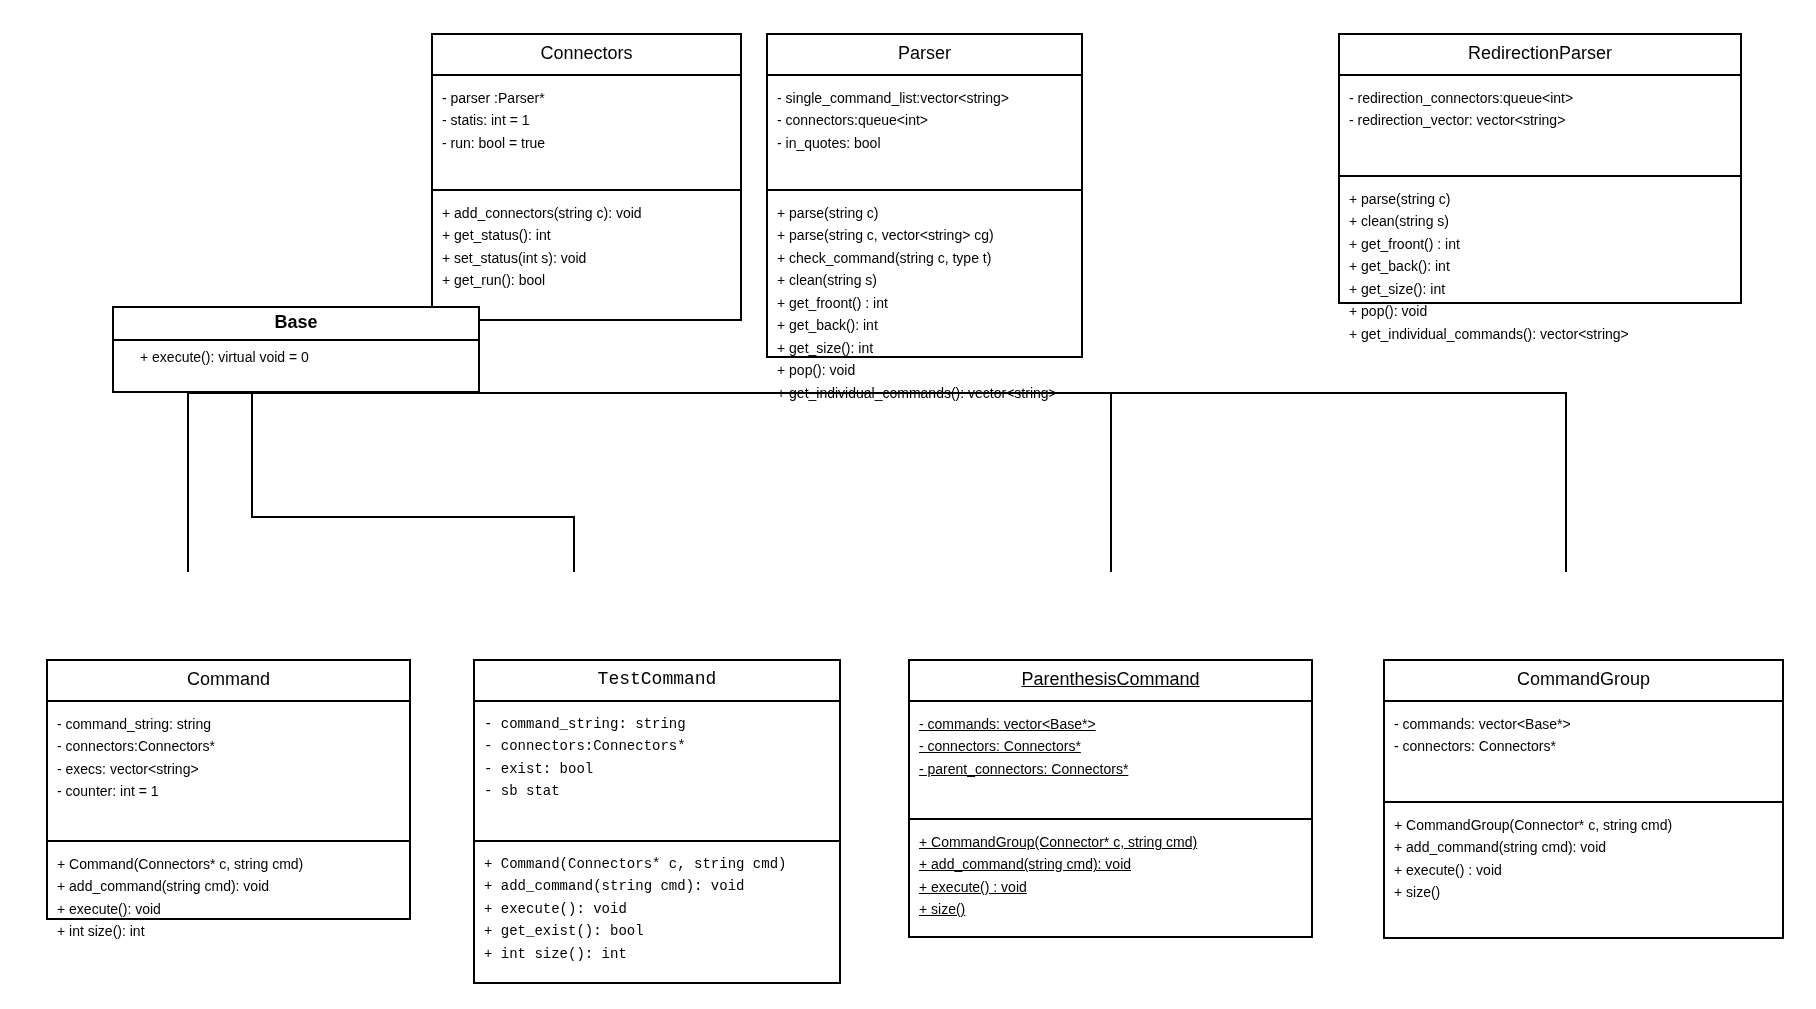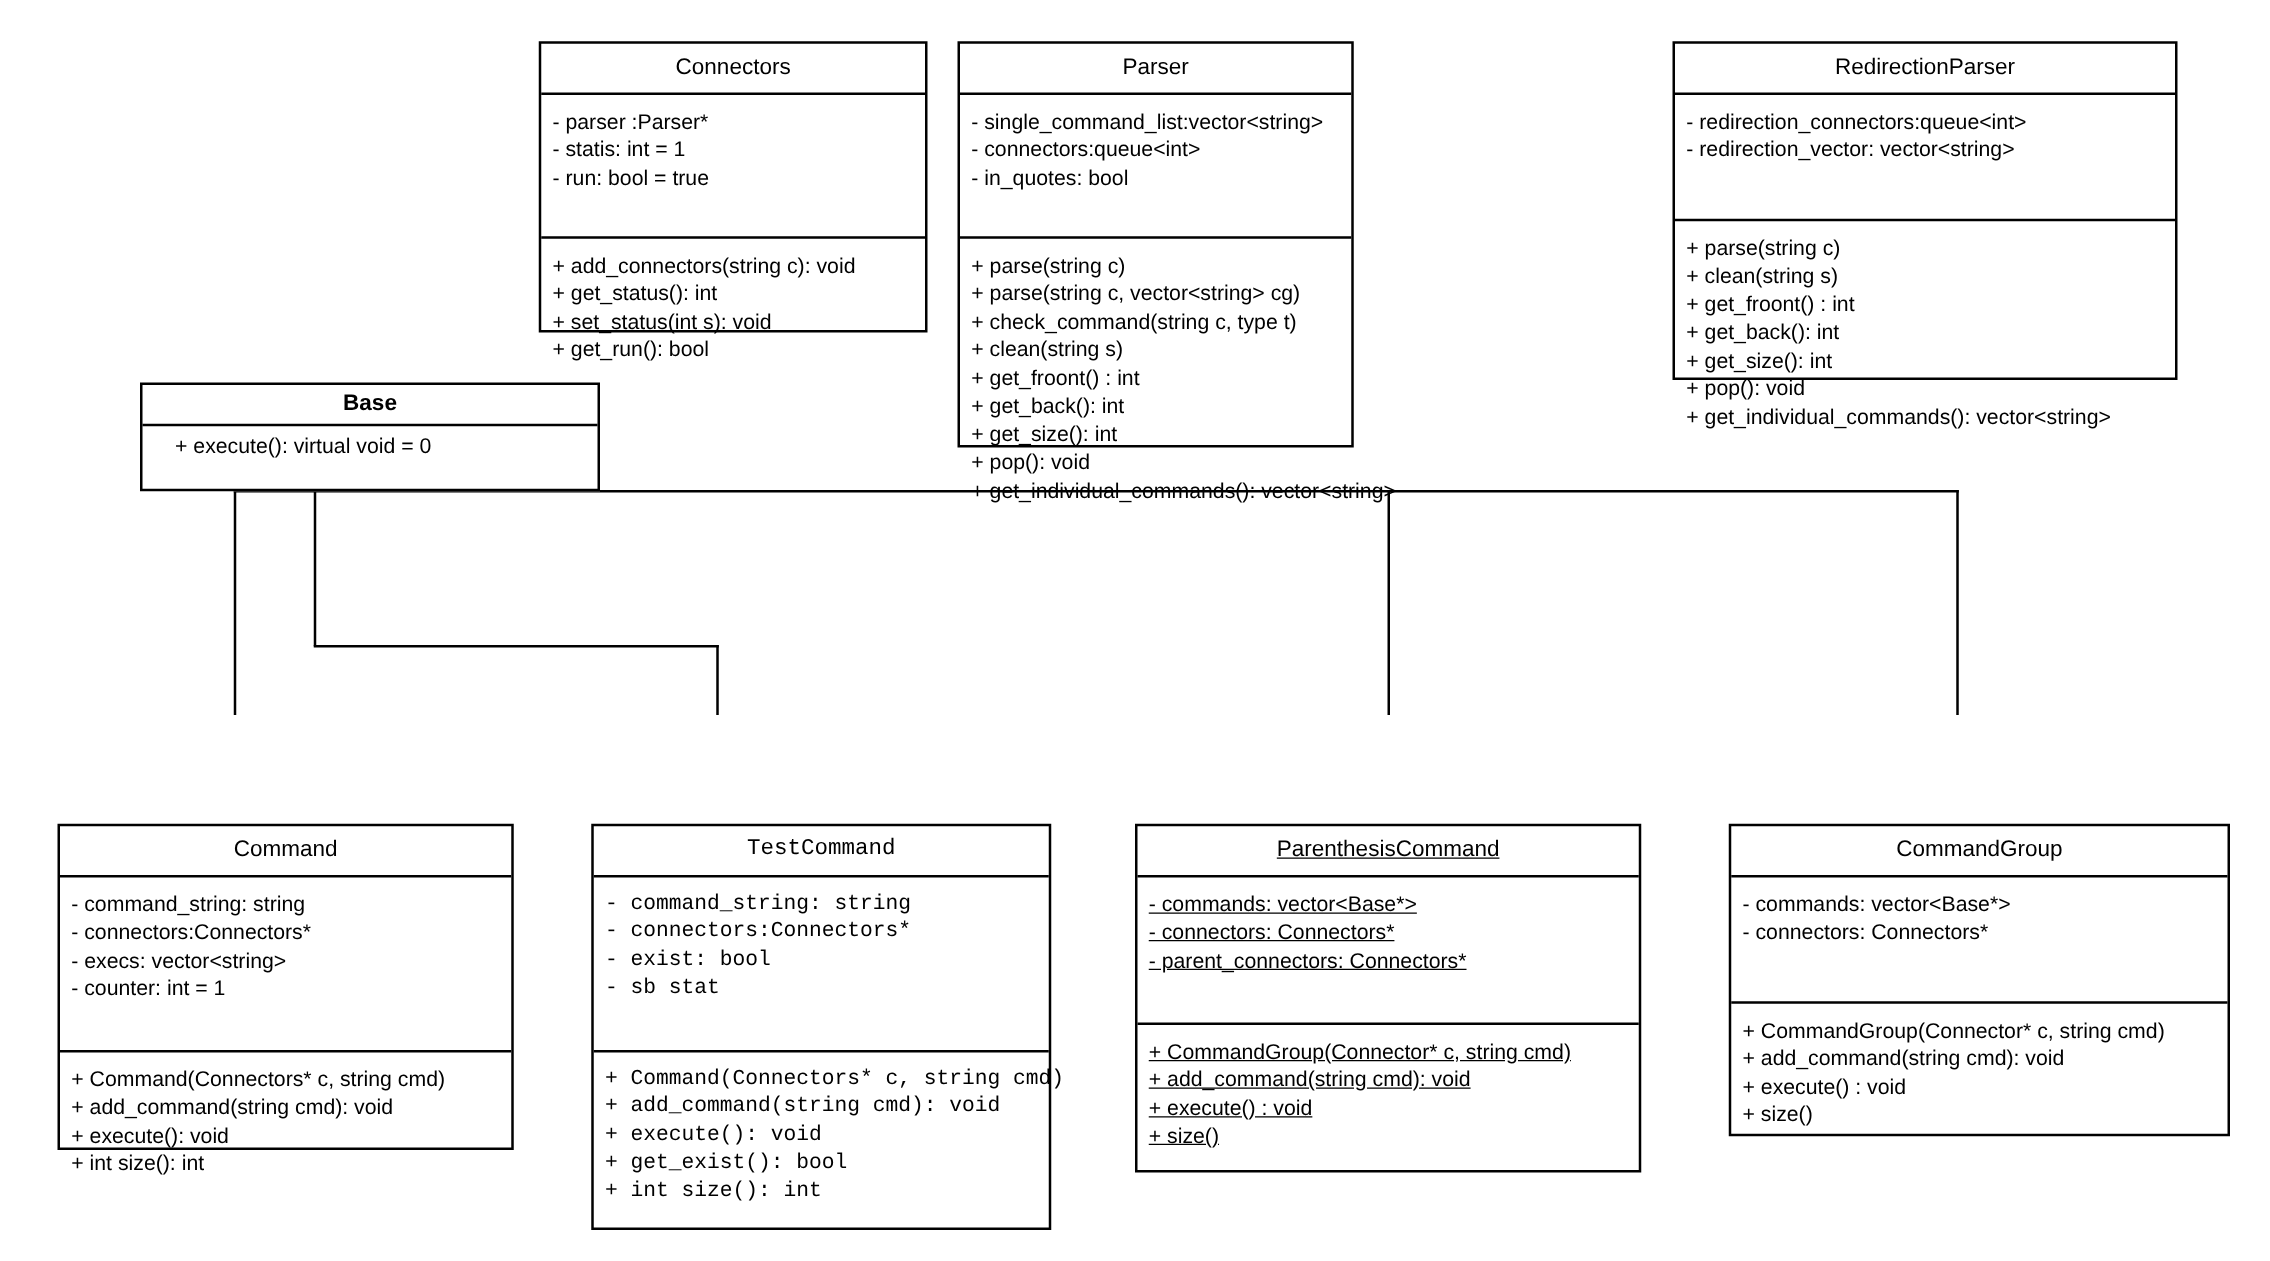--- a/index.html
+++ b/index.html
@@ -38,21 +38,21 @@
     font-weight: bold;
   }
   .compartment {
     border-bottom: 2px solid #000000;
     padding: 11px 9px 12px 9px;
   }
   .compartment:last-child {
     border-bottom: none;
   }
   .member {
-    font-size: 17px;
+    font-size: 14px;
     color: #000000;
     line-height: 22.5px;
     white-space: nowrap;
   }
   
   .line {
     position: absolute;
     background: #000000;
   }
   .hline { height: 2px; }
@@ -80,21 +80,21 @@
   <div class="line hline" style="left:251px; top:516px; width:324px;"></div>
 
   <div class="line vline" style="left:187px; top:392px; height:180px;"></div>
 
   <div class="line vline" style="left:573px; top:516px; height:56px;"></div>
 
   <div class="line vline" style="left:1110px; top:392px; height:180px;"></div>
 
   <div class="line vline" style="left:1565px; top:392px; height:180px;"></div>
 
-  <div class="uml-class" style="left:431px; top:33px; width:311px; height:233px;">
+  <div class="uml-class" style="left:431px; top:33px; width:311px; height:288px;">
     <div class="class-title">Connectors</div>
     <div class="compartment" style="height:90px;">
       <div class="member">- parser :Parser*</div>
       <div class="member">- statis: int = 1</div>
       <div class="member">- run: bool = true</div>
     </div>
     <div class="compartment">
       <div class="member">+ add_connectors(string c): void</div>
       <div class="member">+ get_status(): int</div>
       <div class="member">+ set_status(int s): void</div>
@@ -187,21 +187,21 @@
       <div class="member">- parent_connectors: Connectors*</div>
     </div>
     <div class="compartment">
       <div class="member">+ CommandGroup(Connector* c, string cmd)</div>
       <div class="member">+ add_command(string cmd): void</div>
       <div class="member">+ execute() : void</div>
       <div class="member">+ size()</div>
     </div>
   </div>
 
-  <div class="uml-class" style="left:1383px; top:659px; width:401px; height:250px;">
+  <div class="uml-class" style="left:1383px; top:659px; width:401px; height:280px;">
     <div class="class-title">CommandGroup</div>
     <div class="compartment" style="height:76px;">
       <div class="member">- commands: vector&lt;Base*&gt;</div>
       <div class="member">- connectors: Connectors*</div>
     </div>
     <div class="compartment">
       <div class="member">+ CommandGroup(Connector* c, string cmd)</div>
       <div class="member">+ add_command(string cmd): void</div>
       <div class="member">+ execute() : void</div>
       <div class="member">+ size()</div>

